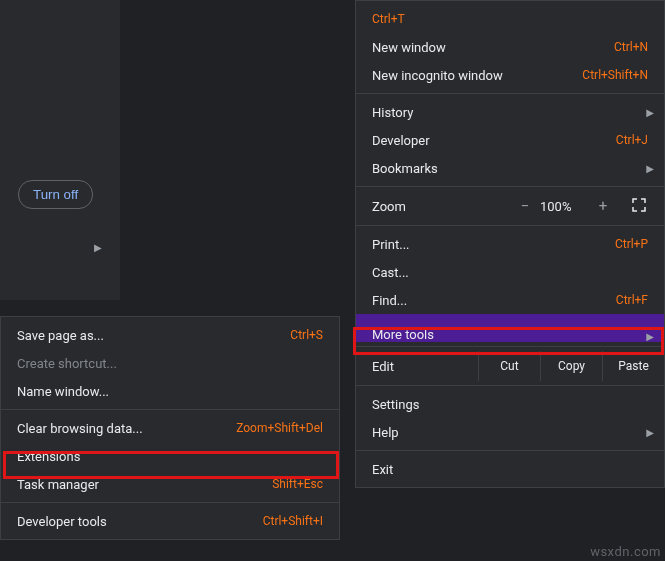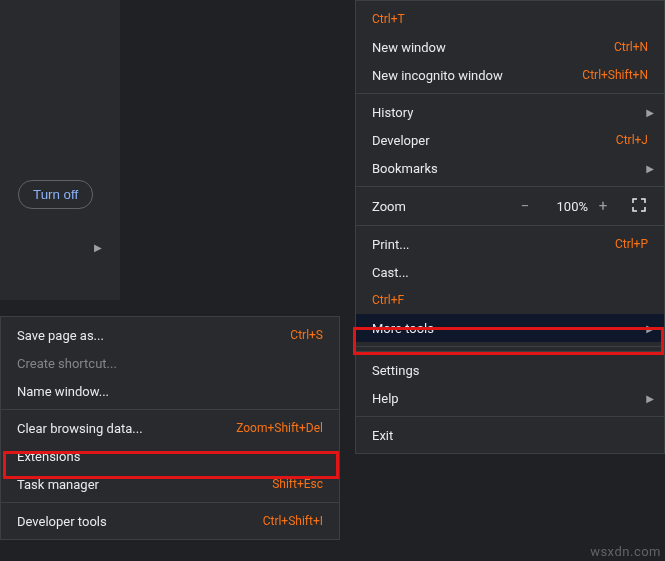--- a/index.html
+++ b/index.html
@@ -66,39 +66,40 @@
     position: relative;
     white-space: nowrap;
   }
   .menu-item.disabled { color: #80868b; }
   .menu-item .label { flex: 1; }
   .menu-item .shortcut { color: #f97316; font-size: 12px; }
   .menu-item .chevron {
     position: absolute; right: 10px; color: #9aa0a6; font-size: 10px;
   }
   .menu-item.highlight {
-    background: #0f172a;
+    background: #4c1d95;
+    align-items: flex-end;
   }
   .sep {
     height: 1px;
     background: #3c4043;
     margin: 4px 0;
   }
   .zoom-row {
     display: flex;
     align-items: center;
     height: 30px;
     padding: 0 10px 0 16px;
   }
   .zoom-row .zlabel { flex: 1; color: #e8eaed; }
   .zoom-row .zbtn {
     width: 30px; text-align: center; color: #9aa0a6; font-size: 15px;
   }
   .zoom-row .zval {
-    width: 48px; text-align: right; color: #e8eaed;
+    width: 48px; text-align: left; color: #e8eaed;
   }
   .zoom-row .full {
     width: 30px; text-align: center; color: #e8eaed;
     margin-left: 6px;
   }
   .edit-row {
     display: flex;
     align-items: center;
     height: 30px;
     padding: 0 0 0 16px;
@@ -174,27 +175,34 @@
   </div>
   <div class="sep"></div>
   <div class="menu-item">
     <span class="label">Print...</span>
     <span class="shortcut">Ctrl+P</span>
   </div>
   <div class="menu-item">
     <span class="label">Cast...</span>
   </div>
   <div class="menu-item">
+    <span class="label">Find...</span>
     <span class="shortcut">Ctrl+F</span>
   </div>
   <div class="menu-item highlight">
     <span class="label">More tools</span>
     <span class="chevron">▶</span>
   </div>
   <div class="sep"></div>
+  <div class="edit-row">
+    <span class="elabel">Edit</span>
+    <span class="cell">Cut</span>
+    <span class="cell">Copy</span>
+    <span class="cell">Paste</span>
+  </div>
   <div class="sep"></div>
   <div class="menu-item">
     <span class="label">Settings</span>
   </div>
   <div class="menu-item">
     <span class="label">Help</span>
     <span class="chevron">▶</span>
   </div>
   <div class="sep"></div>
   <div class="menu-item">

